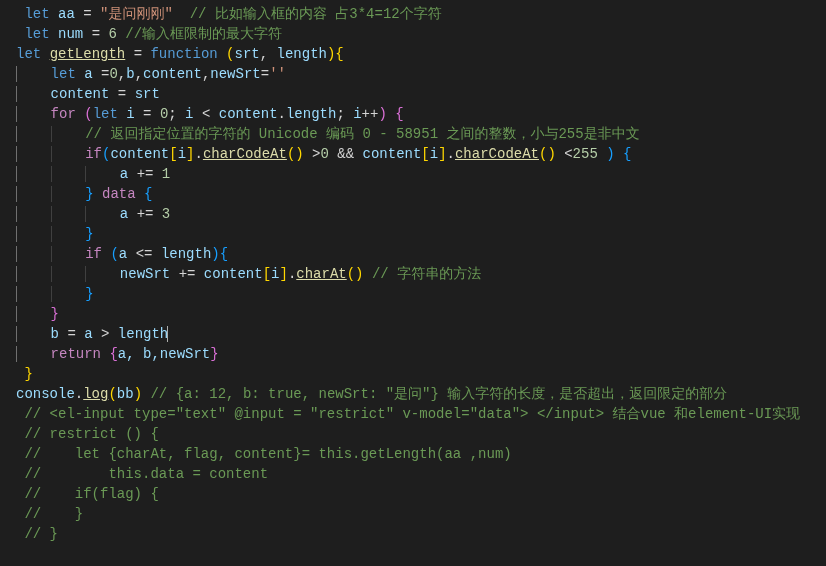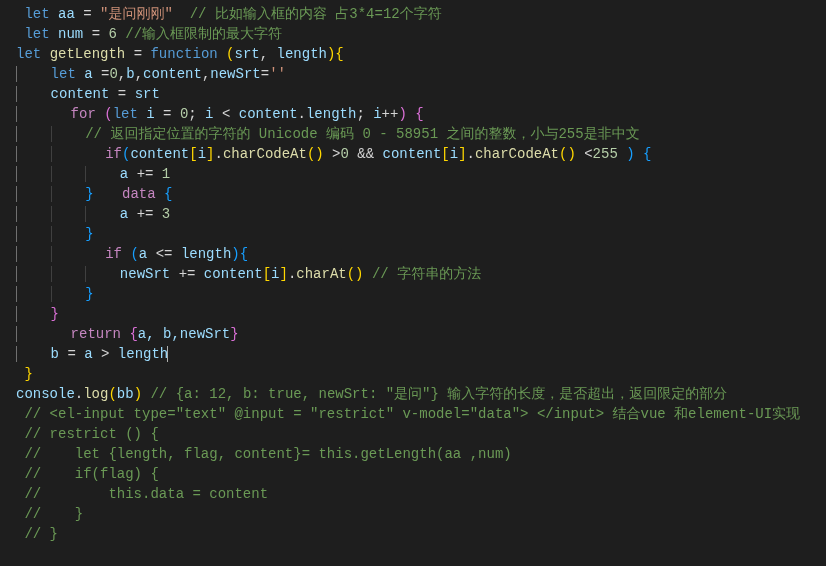--- a/index.html
+++ b/index.html
@@ -16,23 +16,23 @@
   }
   .editor {
     padding: 4px 0 4px 16px;
     position: relative;
   }
   .line {
     white-space: pre;
     position: relative;
   }
   .kw { color: #569cd6; }
-  .kw2 { color: #c586c0; margin-left: 20px; }
+  .kw2 { color: #c586c0; }
   .var { color: #9cdcfe; }
-  .fn { color: #dcdcaa; }
+  .fn { color: #dcdcaa; text-decoration: underline; }
   .str { color: #ce9178; }
   .num { color: #b5cea8; }
   .cmt { color: #6a9955; }
   .pun { color: #d4d4d4; }
   .op { color: #d4d4d4; }
   .paren1 { color: #ffd700; }
   .paren2 { color: #da70d6; }
   .paren3 { color: #179fff; }
   .caret {
     display: inline-block;
@@ -79,30 +79,30 @@
 <div class="line"><span class="indent-guide-active">    </span><span class="indent-guide">    </span><span class="paren3">}</span></div>
 
 <div class="line"><span class="indent-guide-active">    </span><span class="indent-guide">    </span><span class="kw2">if</span><span class="paren3"> (</span><span class="var">a </span><span class="op">&lt;= </span><span class="var">length</span><span class="paren3">)</span><span class="paren3">{</span></div>
 
 <div class="line"><span class="indent-guide-active">    </span><span class="indent-guide">    </span><span class="indent-guide">    </span><span class="var">newSrt</span><span class="op"> += </span><span class="var">content</span><span class="paren1">[</span><span class="var">i</span><span class="paren1">]</span><span class="pun">.</span><span class="fn">charAt</span><span class="paren1">()</span><span class="cmt"> // 字符串的方法</span></div>
 
 <div class="line"><span class="indent-guide-active">    </span><span class="indent-guide">    </span><span class="paren3">}</span></div>
 
 <div class="line"><span class="indent-guide-active">    </span><span class="paren2">}</span></div>
 
+<div class="line"><span class="indent-guide-active">    </span><span class="var">b</span><span class="op"> = </span><span class="var">a </span><span class="op">&gt; </span><span class="var">length</span><span class="caret"></span></div>
+
 <div class="line"><span class="indent-guide-active">    </span><span class="kw2">return</span><span class="paren2"> {</span><span class="var">a, b,newSrt</span><span class="paren2">}</span></div>
-
-<div class="line"><span class="indent-guide-active">    </span><span class="var">b</span><span class="op"> = </span><span class="var">a </span><span class="op">&gt; </span><span class="var">length</span><span class="caret"></span></div>
 
 <div class="line"> <span class="paren1">}</span></div>
 
 
 <div class="line"><span class="var">console</span><span class="pun">.</span><span class="fn">log</span><span class="paren1">(</span><span class="var">bb</span><span class="paren1">)</span><span class="cmt"> // {a: 12, b: true, newSrt: "是问"} 输入字符的长度，是否超出，返回限定的部分</span></div>
 
 <div class="line"><span class="cmt"> // &lt;el-input type="text" @input = "restrict" v-model="data"&gt; &lt;/input&gt; 结合vue 和element-UI实现</span></div>
 <div class="line"><span class="cmt"> // restrict () {</span></div>
-<div class="line"><span class="cmt"> //    let {length, flag, content}= this.getLength(aa ,num)</span></div>
+<div class="line"><span class="cmt"> //    let {charAt, flag, content}= this.getLength(aa ,num)</span></div>
+<div class="line"><span class="cmt"> //        this.data = content</span></div>
 <div class="line"><span class="cmt"> //    if(flag) {</span></div>
-<div class="line"><span class="cmt"> //        this.data = content</span></div>
 <div class="line"><span class="cmt"> //    }</span></div>
 <div class="line"><span class="cmt"> // }</span></div>
 
 </div>
 
 </body></html>

